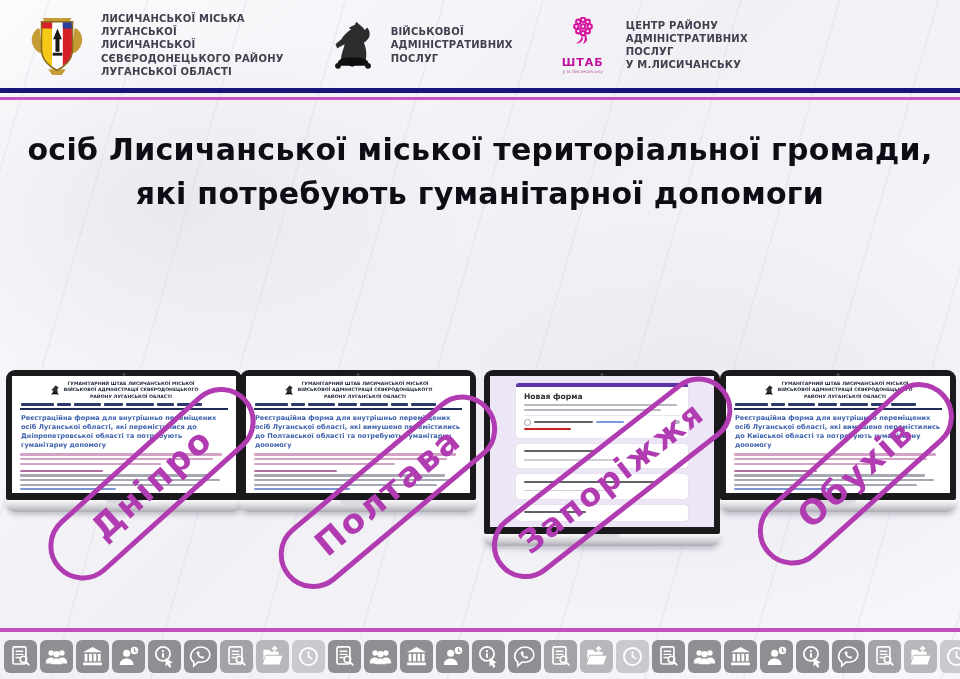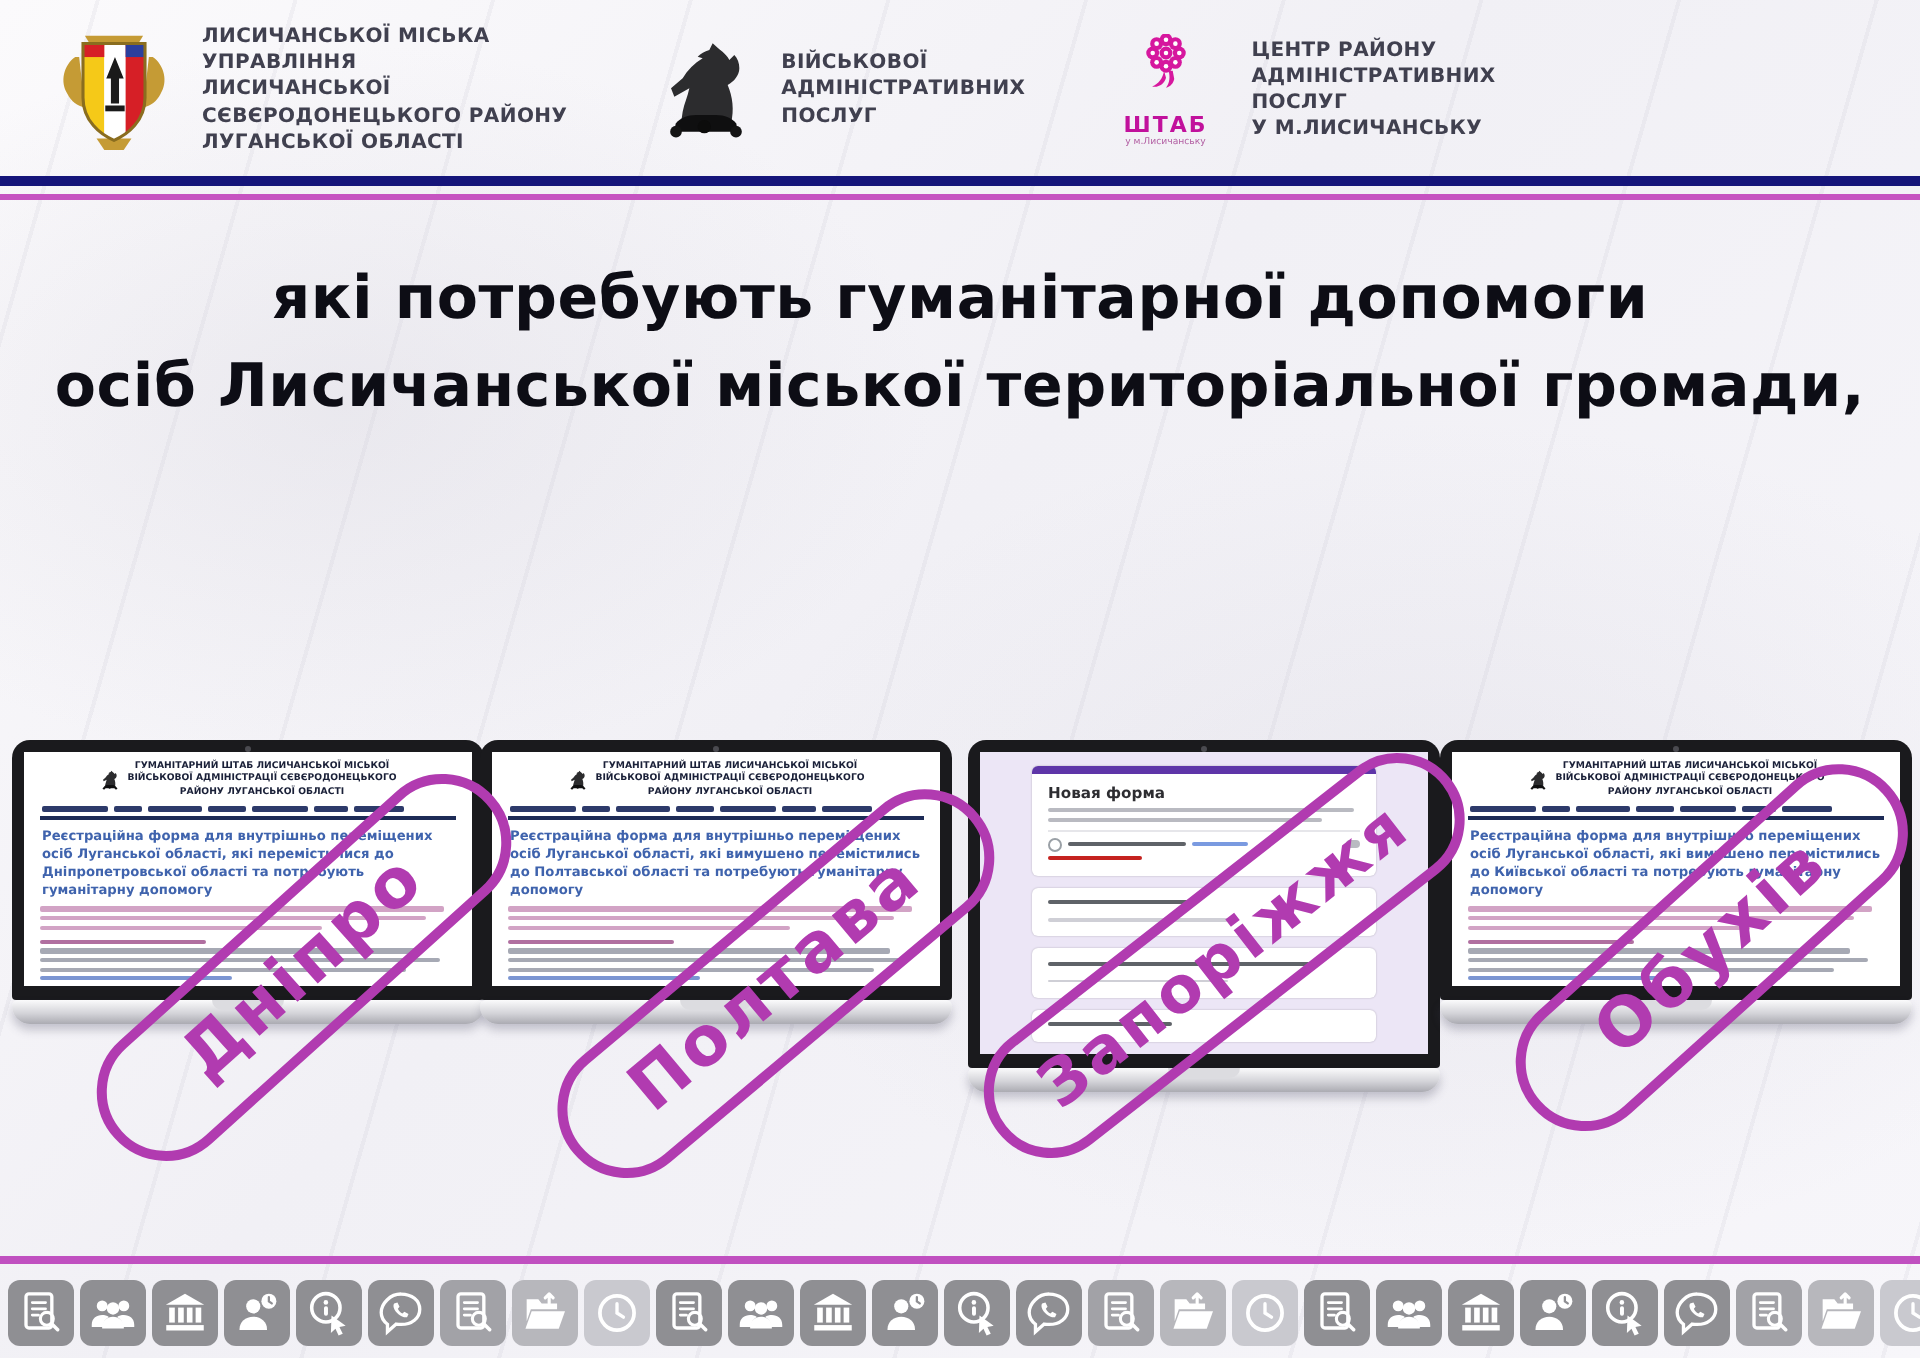--- a/index.html
+++ b/index.html
@@ -111,21 +111,21 @@
               <rect x="38" y="9" width="11" height="52" fill="#d61f26"></rect>
               <rect x="16" y="9" width="11" height="7" fill="#d61f26"></rect>
               <rect x="38" y="9" width="11" height="7" fill="#2b3f9e"></rect>
               <path d="M32.5 16l4.5 11h-2.4v13h-4.2V27H28z" fill="#1a1a1a"></path>
               <rect x="27.5" y="41" width="10" height="3" fill="#1a1a1a"></rect>
             </g>
             <path d="M16 9h32v28c0 12-9 19-16 22-7-3-16-10-16-22z" fill="none" stroke="#8a6d1f" stroke-width="1.6"></path>
           </svg></span>
       <div class="org-text">
         <div>ЛИСИЧАНСЬКОЇ МІСЬКА</div>
-        <div>УПРАВЛІННЯ</div>
+        <div>ЛУГАНСЬКОЇ</div>
         <div>ЛИСИЧАНСЬКОЇ</div>
         <div>СЄВЄРОДОНЕЦЬКОГО РАЙОНУ</div>
         <div>ЛУГАНСЬКОЇ ОБЛАСТІ</div>
       </div>
     </div>
     <div class="org org2">
       <span class="logo l2"><svg viewBox="0 0 60 62" xmlns="http://www.w3.org/2000/svg">
             <path fill="#2c2c2e" d="M34 3l-2 4c-3 1-5 2-7 4l3 1c-5 3-9 7-12 12l-7 6 2 5 9-5c-1 5-3 9-4 14l-1 7h30c2-8 1-16-2-23 4-2 7-6 7-10 0-3-1-6-3-8l-3 3c-2-4-6-6-10-10z"></path>
             <path fill="#0f0f10" d="M12 51c2-3 7-5 12-5h12c5 0 10 2 12 5 1 2 0 4-2 5H14c-2-1-3-3-2-5z"></path>
             <circle cx="12" cy="56" r="3.5" fill="#141414"></circle>
@@ -174,22 +174,22 @@
         <div>АДМІНІСТРАТИВНИХ</div>
         <div>ПОСЛУГ</div>
         <div>У М.ЛИСИЧАНСЬКУ</div>
       </div>
     </div>
   </div>
   <div class="div-navy"></div>
   <div class="div-pink"></div>
 
   <div class="title">
+    <div>осіб Лисичанської міської територіальної громади,</div>
     <div>які потребують гуманітарної допомоги</div>
-    <div>осіб Лисичанської міської територіальної громади,</div>
   </div>
 
   <div class="laptop lp1">
     <div class="screen">
       <div class="screen-inner form-classic">
         <div class="fc-head">
           <span class="mini-logo"><svg viewBox="0 0 60 62" xmlns="http://www.w3.org/2000/svg">
                 <path fill="#2c2c2e" d="M34 3l-2 4c-3 1-5 2-7 4l3 1c-5 3-9 7-12 12l-7 6 2 5 9-5c-1 5-3 9-4 14l-1 7h30c2-8 1-16-2-23 4-2 7-6 7-10 0-3-1-6-3-8l-3 3c-2-4-6-6-10-10z"></path>
                 <path fill="#0f0f10" d="M12 51c2-3 7-5 12-5h12c5 0 10 2 12 5 1 2 0 4-2 5H14c-2-1-3-3-2-5z"></path>
                 <circle cx="12" cy="56" r="3.5" fill="#141414"></circle>

